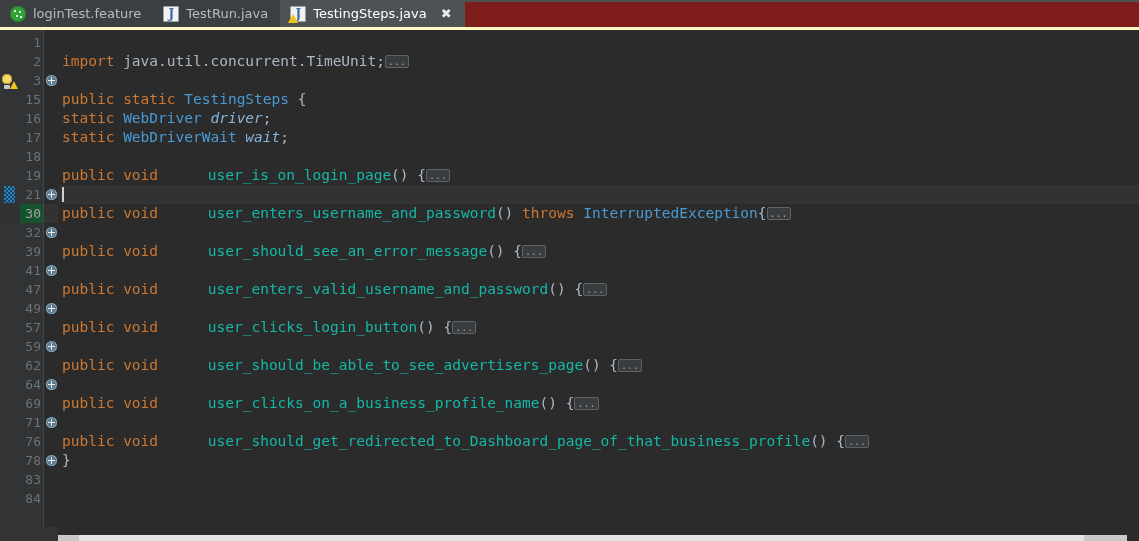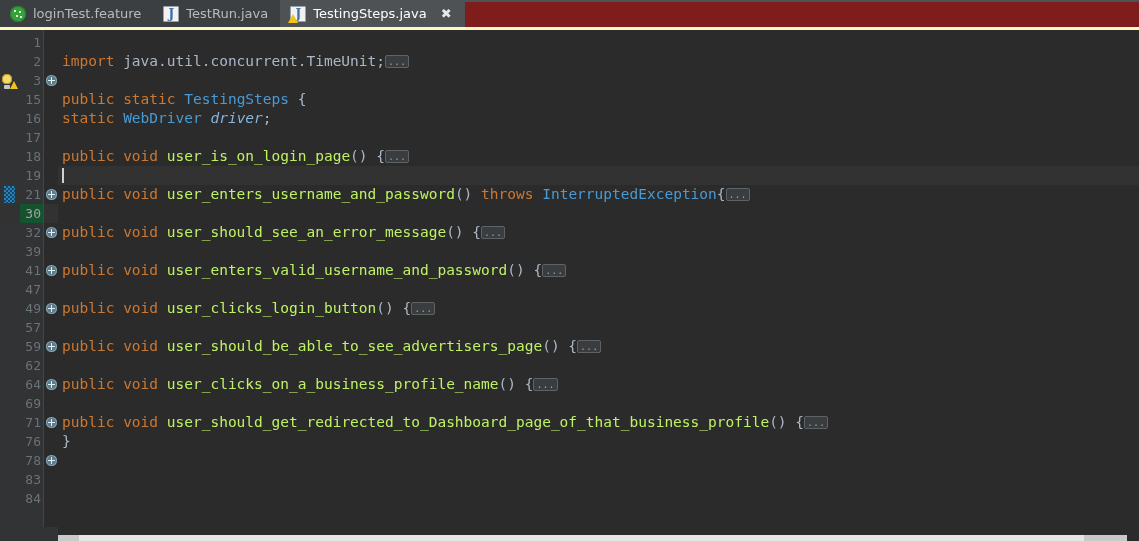--- a/index.html
+++ b/index.html
@@ -175,21 +175,21 @@
     font-size: 13px;
     color: #6a7377;
   }
   .gutter .row.current { color: #a4a3a3; background: #14532d; }
 
   .code .row { padding-left: 4px; color: #a9b7c6; }
 
   
   .kw   { color: #cc7832; }
   .cls  { color: #4a9ad4; }
-  .mtd  { color: #bef264; }
+  .mtd  { color: #14b8a6; margin-left: 41px; }
   .fld  { color: #86b4dd; font-style: italic; text-align: right; }
   .plain{ color: #a9b7c6; }
 
   
   .fold-ph {
     display: inline-block;
     border: 1px solid #5e6366;
     background: #3a3d3f;
     color: #9a9a9a;
     border-radius: 2px;
@@ -458,20 +458,21 @@
           <div class="row"></div>
         </div>
     </div>
     <div class="code">
       <div class="code-inner" id="code">
           <div class="row"></div>
           <div class="row"><span class="kw">import</span><span class="plain"> </span><span class="plain">java.util.concurrent.TimeUnit;</span><span class="fold-ph">...</span></div>
           <div class="row"></div>
           <div class="row"><span class="kw">public</span><span class="plain"> </span><span class="kw">static</span><span class="plain"> </span><span class="cls">TestingSteps</span><span class="plain"> {</span></div>
           <div class="row"><span class="plain">    </span><span class="kw">static</span><span class="plain"> </span><span class="cls">WebDriver</span><span class="plain"> </span><span class="fld">driver</span><span class="plain">;</span></div>
+          <div class="row"><span class="plain">    </span><span class="kw">static</span><span class="plain"> </span><span class="cls">WebDriverWait</span><span class="plain"> </span><span class="fld">wait</span><span class="plain">;</span></div>
           <div class="row"></div>
           <div class="row"><span class="plain">    </span><span class="kw">public</span><span class="plain"> </span><span class="kw">void</span><span class="plain"> </span><span class="mtd">user_is_on_login_page</span><span class="plain">() {</span><span class="fold-ph">...</span></div>
           <div class="row current">
             <span class="caret"></span>
           </div>
           <div class="row"><span class="plain">    </span><span class="kw">public</span><span class="plain"> </span><span class="kw">void</span><span class="plain"> </span><span class="mtd">user_enters_username_and_password</span><span class="plain">() </span><span class="kw">throws</span><span class="plain"> </span><span class="cls">InterruptedException</span><span class="plain">{</span><span class="fold-ph">...</span></div>
           <div class="row"></div>
           <div class="row"><span class="plain">    </span><span class="kw">public</span><span class="plain"> </span><span class="kw">void</span><span class="plain"> </span><span class="mtd">user_should_see_an_error_message</span><span class="plain">() {</span><span class="fold-ph">...</span></div>
           <div class="row"></div>
           <div class="row"><span class="plain">    </span><span class="kw">public</span><span class="plain"> </span><span class="kw">void</span><span class="plain"> </span><span class="mtd">user_enters_valid_username_and_password</span><span class="plain">() {</span><span class="fold-ph">...</span></div>

